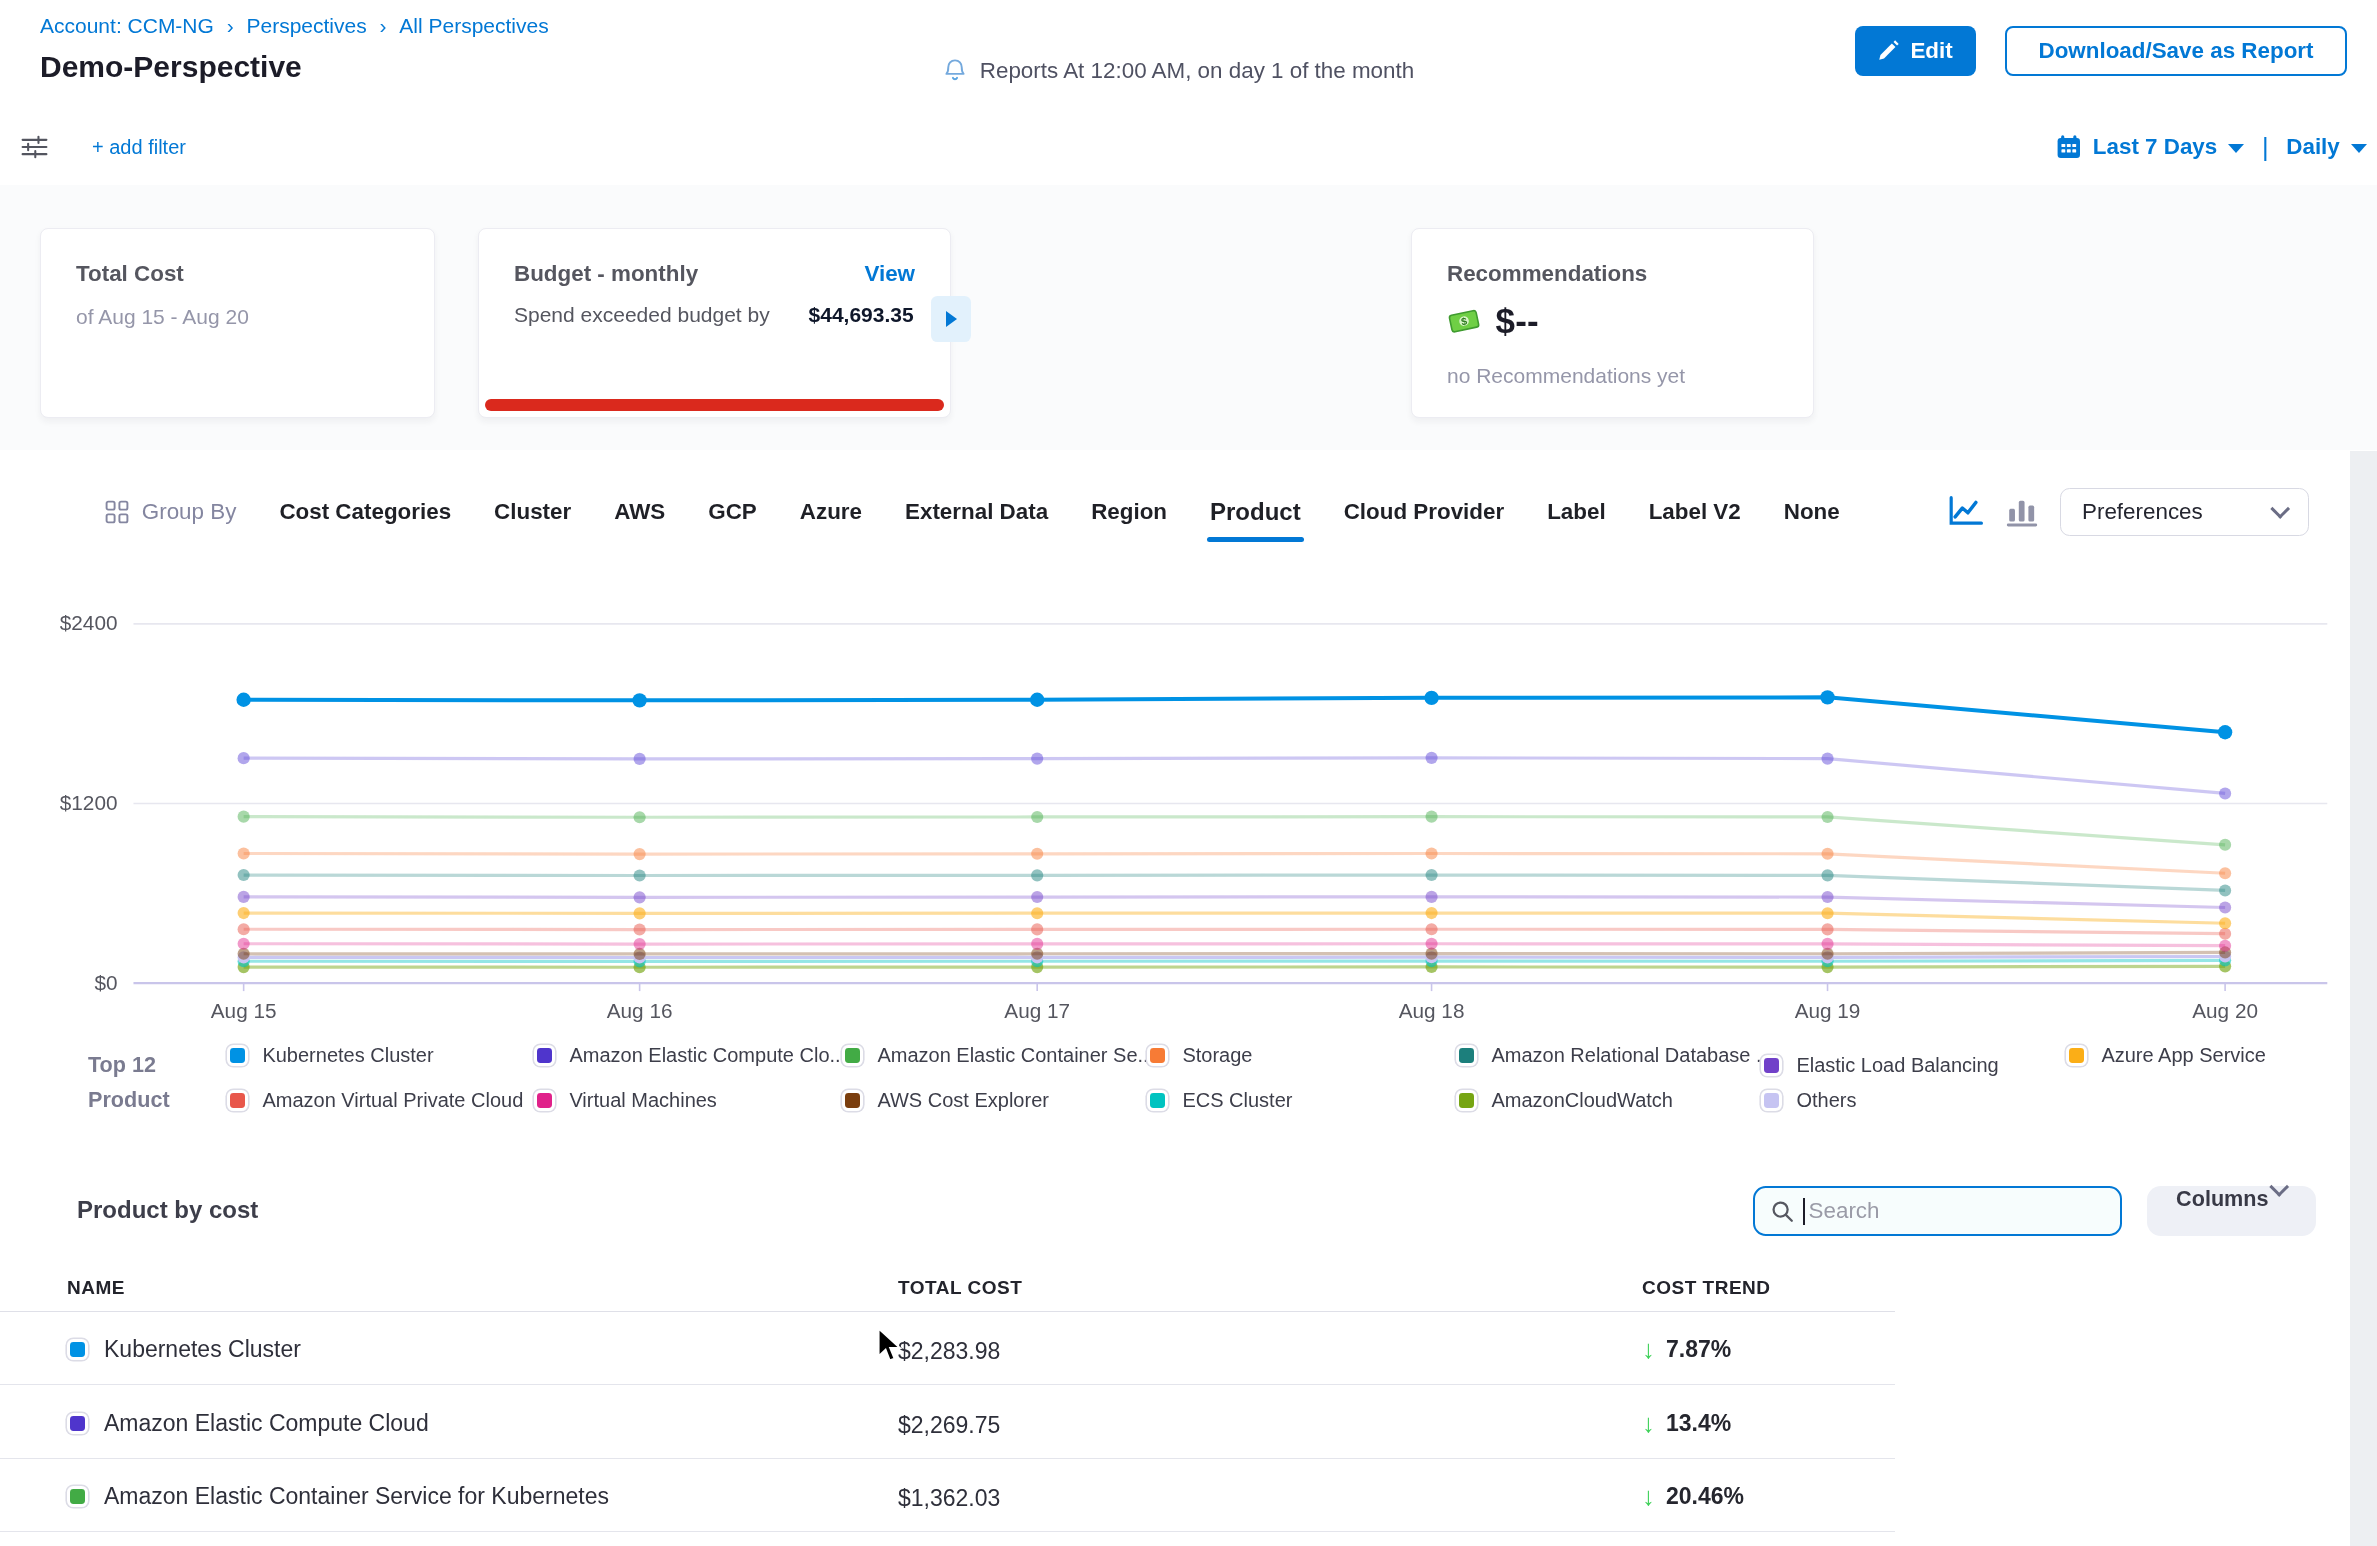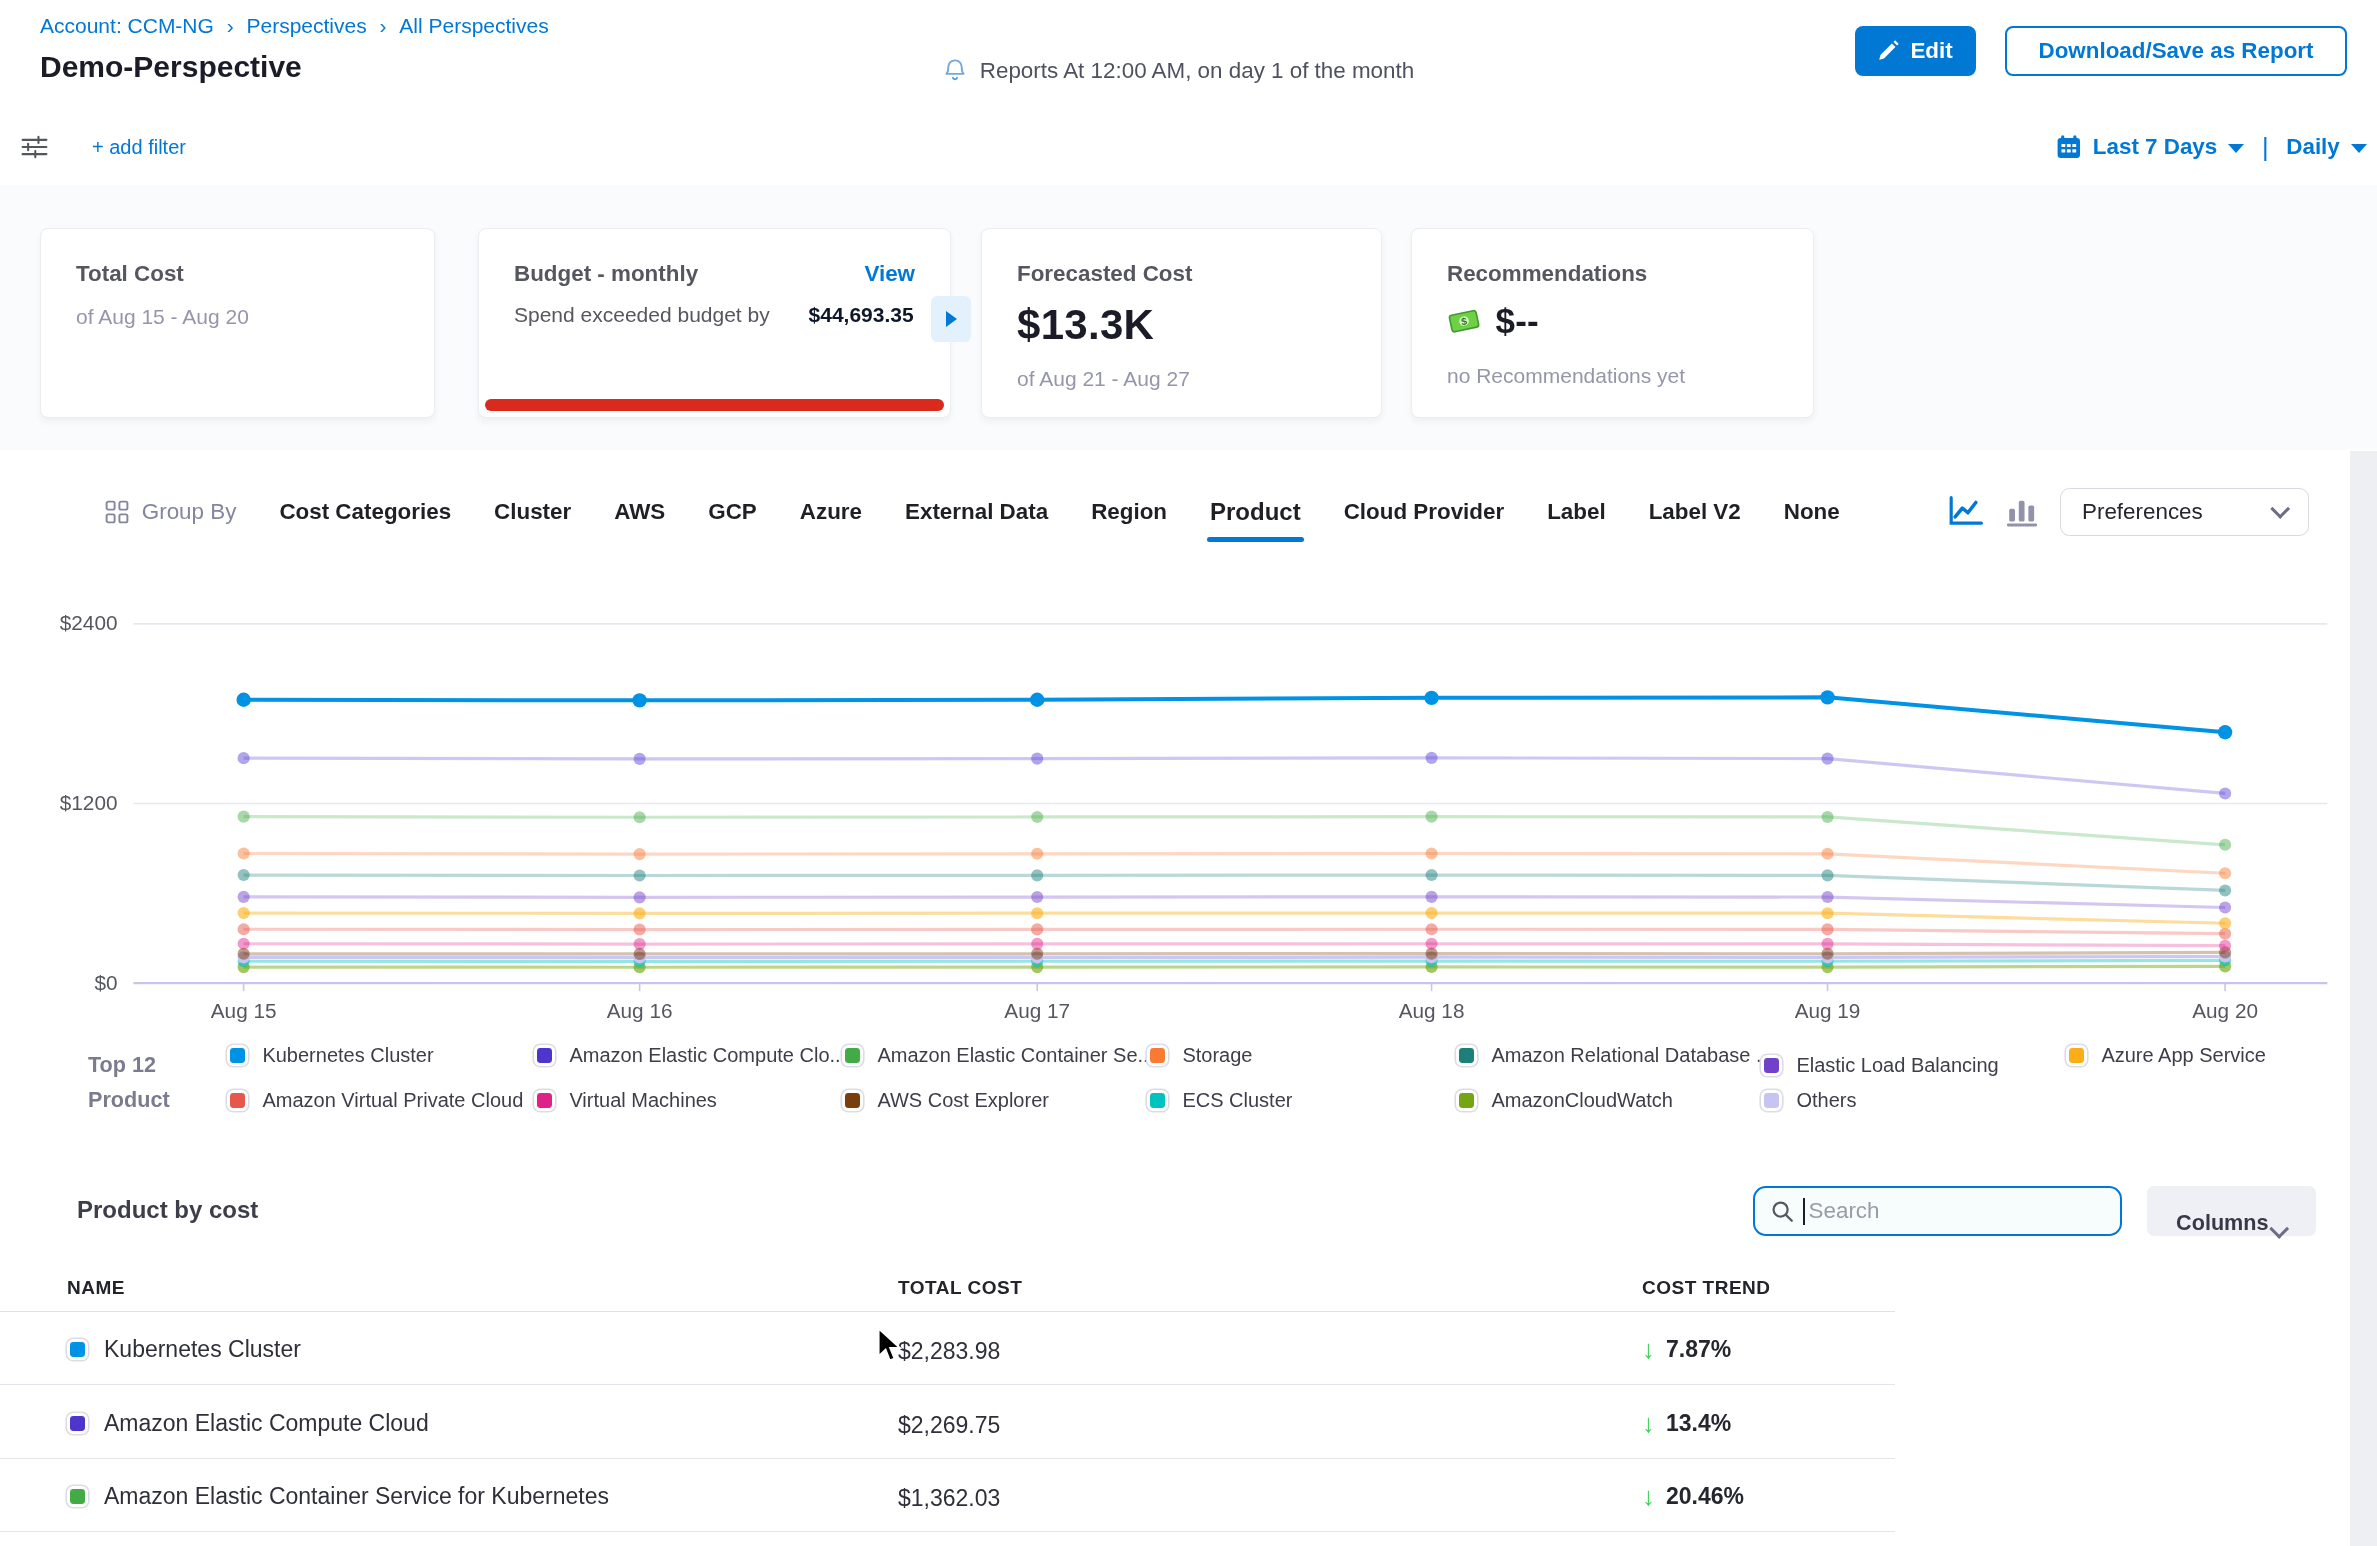--- a/index.html
+++ b/index.html
@@ -53,21 +53,21 @@
   .legend{position:absolute;left:0;top:588px;width:2349px;height:96px;}
   .legend-heading{position:absolute;left:88px;top:8px;font-size:21.6px;font-weight:700;color:#7a7b90;line-height:35px;}
   .legend-item{position:absolute;display:flex;align-items:center;gap:14.4px;}
   .chip{width:21px;height:21px;border-radius:6.4px;border:3.2px solid #fff;box-shadow:0 0 0 1.6px #dcdce6;flex:none;}
   .legend-label{font-size:20px;color:#3d3e4a;}
   
   .table-head{position:absolute;left:77px;top:745px;font-size:24px;font-weight:600;color:#3d3e4a;}
   .search{position:absolute;left:1753px;top:735px;width:369px;height:50px;border:2.4px solid #0278d5;border-radius:12.8px;background:#f7fdfd;display:flex;align-items:center;padding:0 16px;}
   .search-ph{color:#9a9ba7;font-size:22.4px;}
   .caret-bar{width:2.4px;height:27px;background:#1c1c28;margin-left:9.6px;}
-  .columns-btn{position:absolute;left:2147px;top:735px;width:169px;height:50px;background:#eef0f6;border-radius:7px;display:flex;align-items:flex-end;justify-content:center;gap:4px;font-size:21.6px;font-weight:600;color:#383946;}
+  .columns-btn{position:absolute;left:2147px;top:735px;width:169px;height:50px;background:#eef0f6;border-radius:14px;display:flex;align-items:flex-start;justify-content:center;gap:4px;font-size:21.6px;font-weight:600;color:#383946;}
   .thead{position:absolute;left:0;top:813px;width:1895px;height:48px;border-bottom:1.6px solid #dfe0e8;font-size:19px;font-weight:700;color:#23242c;letter-spacing:0.5px;}
   .th{position:absolute;top:12.8px;}
   .trow{position:absolute;left:0;width:1895px;height:73px;border-bottom:1.6px solid #e4e5ec;}
   .row-name{position:absolute;left:67px;top:24px;display:flex;align-items:center;gap:16px;font-size:23px;color:#2e2f3a;}
   .row-cost{position:absolute;left:898px;top:25.6px;font-size:23px;color:#2e2f3a;}
   .row-trend{position:absolute;left:1642px;top:24px;display:flex;align-items:center;gap:11.2px;font-size:23px;font-weight:600;color:#25262e;}
   .arrow-down{color:#3dd158;font-size:25.6px;font-weight:700;line-height:22.4px;}
   .cursor-svg{position:absolute;left:877px;top:876px;}
   svg text{font-family:"Liberation Sans",sans-serif;}
 </style>
@@ -145,27 +145,20 @@
     <div class="card" style="left:478px;width:473px;">
       <div style="display:flex;justify-content:space-between;">
         <div class="card-title">Budget - monthly</div>
         <div class="view-link">View</div>
       </div>
       <div class="exceeded"><span>Spend exceeded budget by</span> <b>$44,693.35</b></div>
       <div class="budget-bar"></div>
       <div class="chev-box">
           <span class="tri-right"></span>
         </div>
-    </div>
-    <div class="card" style="left:981px;width:401px;">
-      <div class="card-title">Forecasted Cost</div>
-      <div class="card-value-row">
-          <span class="card-value">$13.3K</span>
-        </div>
-      <div class="card-period">of Aug 21 - Aug 27</div>
     </div>
     <div class="card" style="left:1411px;width:403px;">
       <div class="card-title">Recommendations</div>
       <div class="rec-row">
         <svg width="34" height="32" viewBox="0 0 21 20">
             <g transform="rotate(-12 10 10)">
               <rect x="2" y="5" width="17" height="10.5" rx="1.6" fill="#6fcf45" stroke="#3f9b2f" stroke-width="1"></rect>
               <circle cx="10.5" cy="10.2" r="3" fill="#d8f3c8"></circle>
               <text x="10.5" y="12.6" font-size="6.5" text-anchor="middle" fill="#2f7d22" font-weight="bold">$</text>
             </g>

